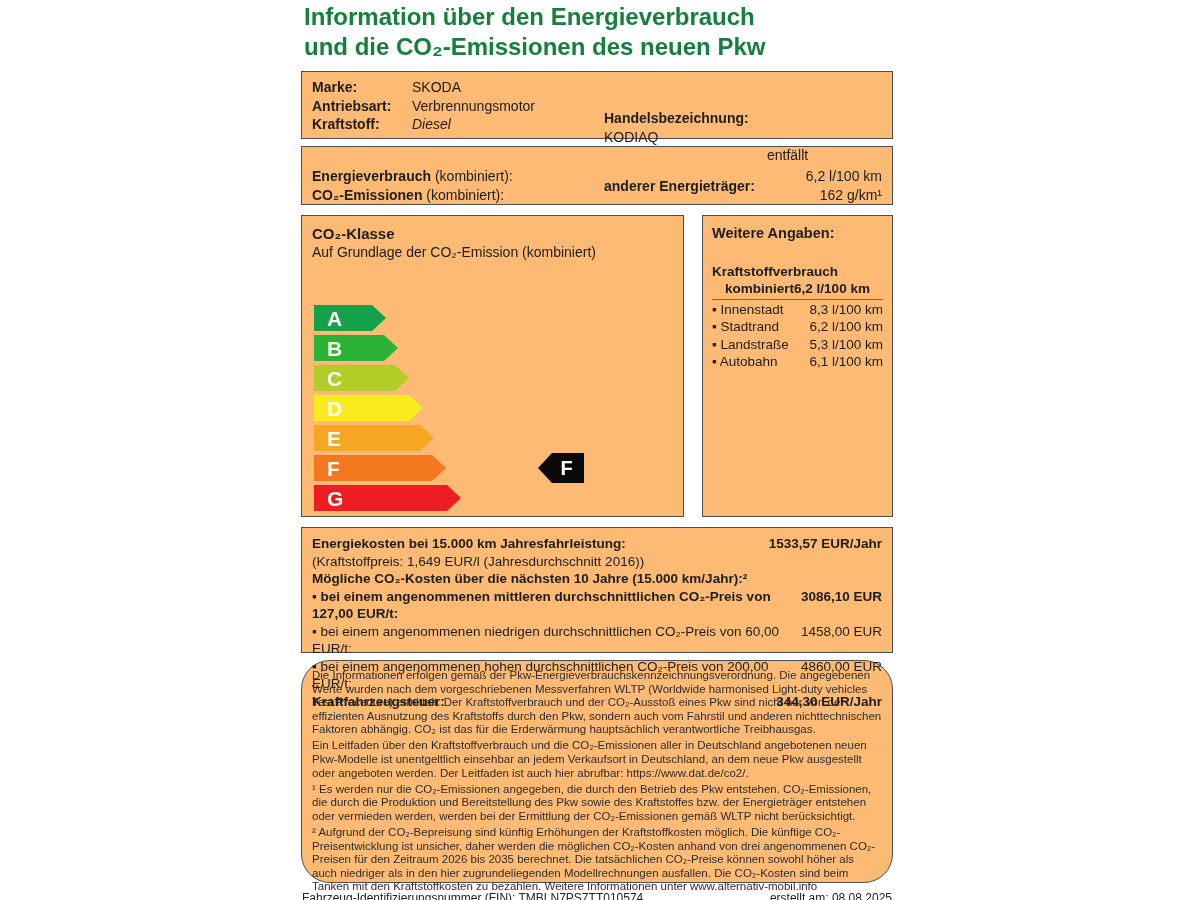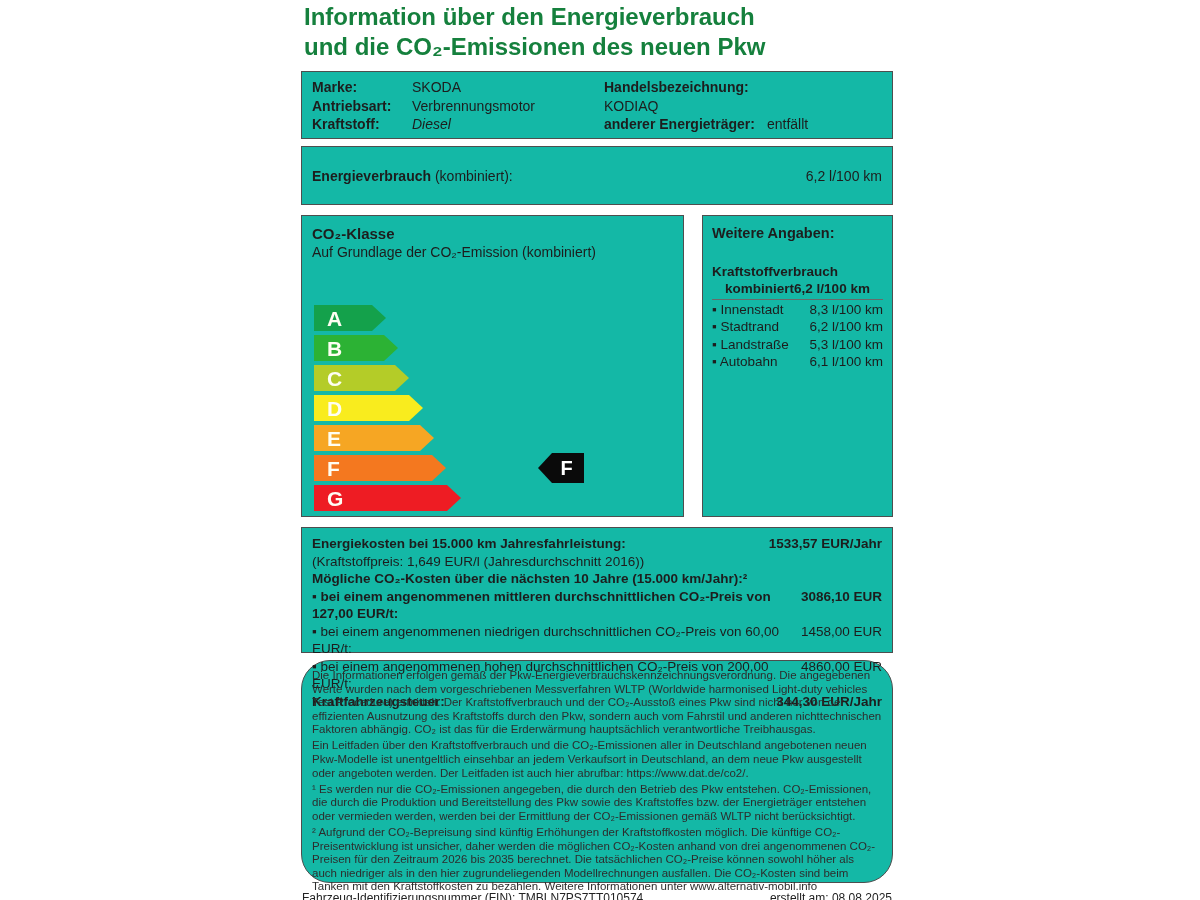--- a/index.html
+++ b/index.html
@@ -7,31 +7,31 @@
   body {
     width:1200px; height:900px; background:#ffffff; overflow:hidden;
     font-family:"Liberation Sans","DejaVu Sans",sans-serif; color:#1d1d1d;
     position:relative;
   }
   .doc { position:absolute; left:301px; top:2px; width:592px; }
 
   .title { margin:0 0 9px 3px; font-size:24px; font-weight:bold; line-height:30px; color:#15803d; }
   .title .t-line { display:block; }
 
-  .box { border:1.5px solid #4e4e4e; background:#14b8a6; }
+  .box { border:1.5px solid #4e4e4e; background:#fdba74; }
 
   
   .box-vehicle { display:flex; padding:6px 10px 7px 10px; height:68px; font-size:14px; margin-bottom:7px; }
   .veh-left { width:292px; }
   .kv-row { display:flex; line-height:18.5px; }
   .kv-row .k { font-weight:bold; width:100px; flex:none; }
   .kv-row .v {}
   .v-italic { font-style:italic; }
   .veh-right { flex:1; }
-  .veh-right .kv-row .k { width:auto; margin-right:12px; }
+  .veh-right .kv-row .k { width:auto; margin-right:12px;margin-top:31px; }
 
   
   .box-consumption { padding:20px 10px 14px 10px; font-size:14px; margin-bottom:10px; height:59px; }
   .cons-row { display:flex; justify-content:space-between; line-height:19px; }
   .cons-label b { font-weight:bold; }
 
   
   .row3 { display:flex; gap:18px; margin-bottom:10px; align-items:stretch; }
   .box-co2class { width:383px; height:302px; padding:8px 10px; position:relative; }
   .co2-heading { font-size:15px; font-weight:bold; line-height:19px; }
@@ -106,20 +106,24 @@
         <span class="v">entfällt</span>
       </div>
     </div>
   </div>
 
   <div class="box box-consumption">
     <div class="cons-row">
       <span class="cons-label"><b>Energieverbrauch</b><span> (kombiniert):</span></span>
       <span class="cons-value">6,2 l/100 km</span>
     </div>
+    <div class="cons-row">
+      <span class="cons-label"><b>CO₂-Emissionen</b><span> (kombiniert):</span></span>
+      <span class="cons-value">162 g/km¹</span>
+    </div>
   </div>
 
   <div class="row3">
     <div class="box box-co2class">
       <div class="co2-heading">CO₂-Klasse</div>
       <div class="co2-sub">Auf Grundlage der CO₂-Emission (kombiniert)</div>
       <div class="class-chart">
         <div class="class-row">
             <div class="class-arrow" style="width: 72px; background: rgb(20, 161, 75);">
               <span class="class-letter">A</span>

